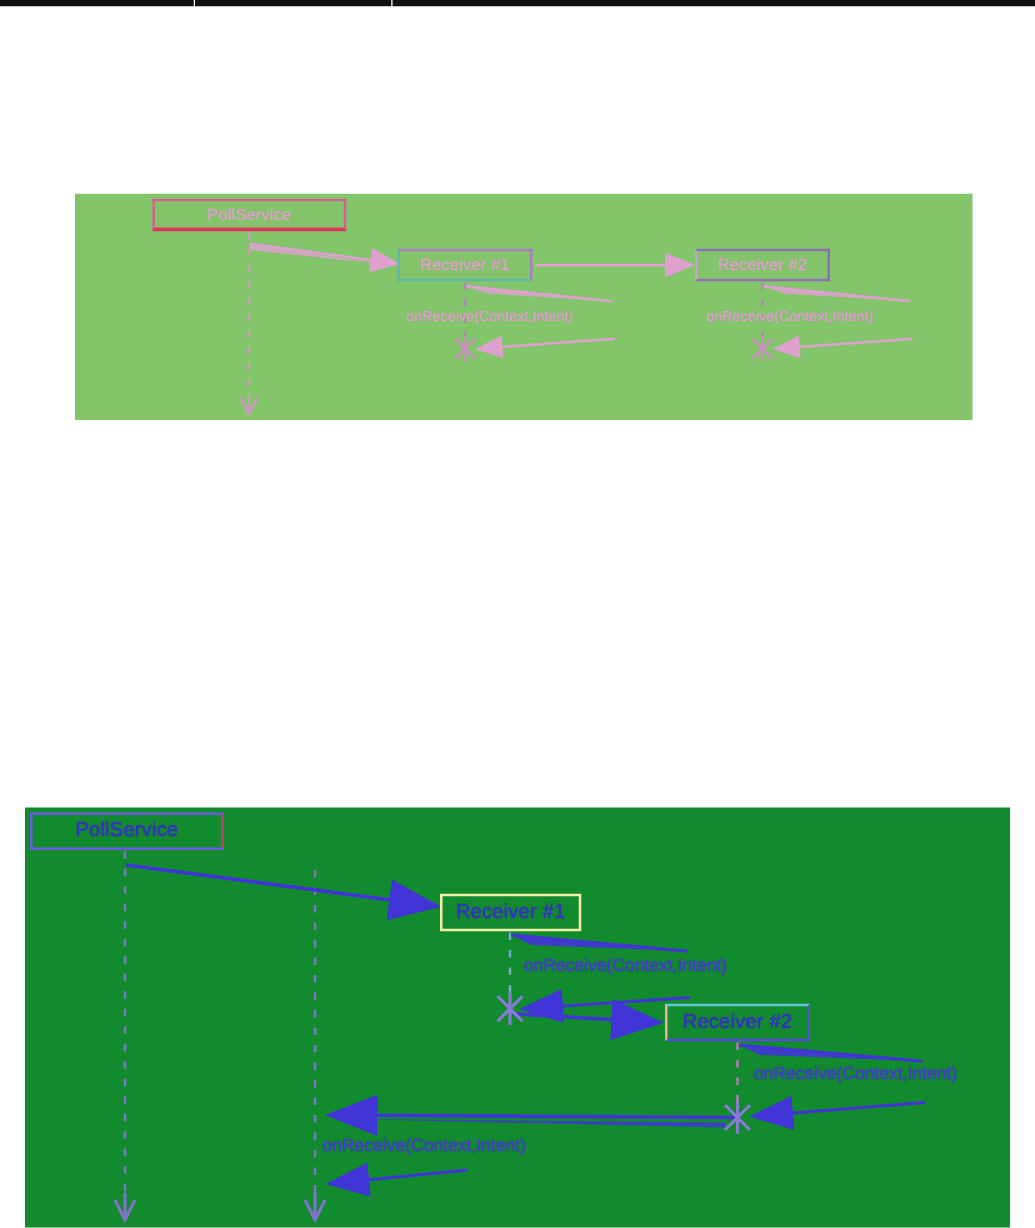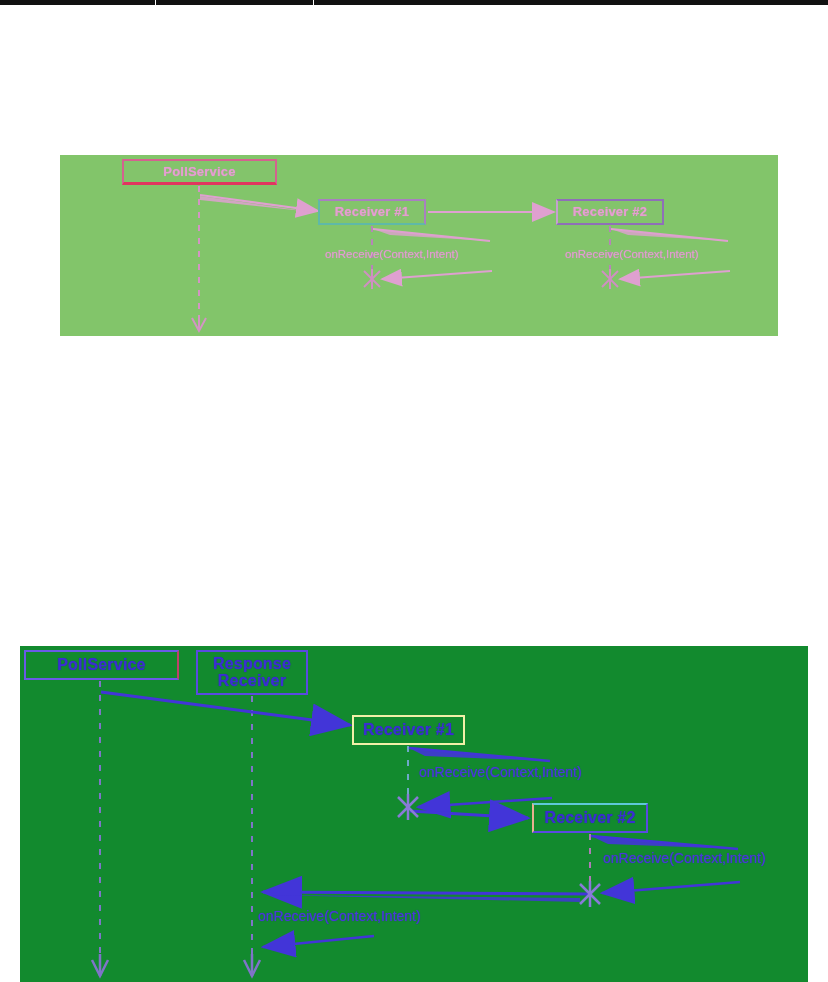--- a/index.html
+++ b/index.html
@@ -20,21 +20,21 @@
   .diag2{left:20px;top:646px;width:788px;height:336px;background:#128a2e;}
 
   .diagram svg{position:absolute;left:0;top:0;width:100%;height:100%;overflow:visible;}
 
   
   .lbox{
     position:absolute;box-sizing:border-box;
     display:flex;align-items:center;justify-content:center;
     text-align:center;line-height:1.02;
     white-space:pre-line;
-    font-weight:bold;
+    font-weight:normal;
     letter-spacing:0.2px;
   }
   
   .d1 .lbox{
     color:#e59fd0;
     border:2px solid #c77fb4;
     background:#83c46b;
     font-size:13px;
     text-shadow:0 0 1px #d68fc4;
   }
@@ -169,22 +169,20 @@
 
       <g fill="none" stroke="#7f74c8" stroke-width="2.5">
         <path d="M72,314 L80,330 L88,314"></path>
           <line x1="80" y1="308" x2="80" y2="330"></line>
         <path d="M224,314 L232,330 L240,314"></path>
           <line x1="232" y1="308" x2="232" y2="330"></line>
       </g>
     </svg>
 
     <div class="lbox accent-red" style="left:4px;top:4px;width:155px;height:30px;">PollService</div>
-    <div class="lbox" style="left:176px;top:4px;width:112px;height:45px;">Response
-Receiver</div>
     <div class="lbox accent-yellow" style="left:332px;top:69px;width:113px;height:30px;">Receiver #1</div>
     <div class="lbox accent-teal" style="left:512px;top:157px;width:116px;height:30px;">Receiver #2</div>
 
     <div class="msg" style="left:399px;top:118px;">onReceive(Context,Intent)</div>
     <div class="msg" style="left:583px;top:204px;">onReceive(Context,Intent)</div>
     <div class="msg" style="left:238px;top:262px;">onReceive(Context,Intent)</div>
   </div>
 
 </div>
 

